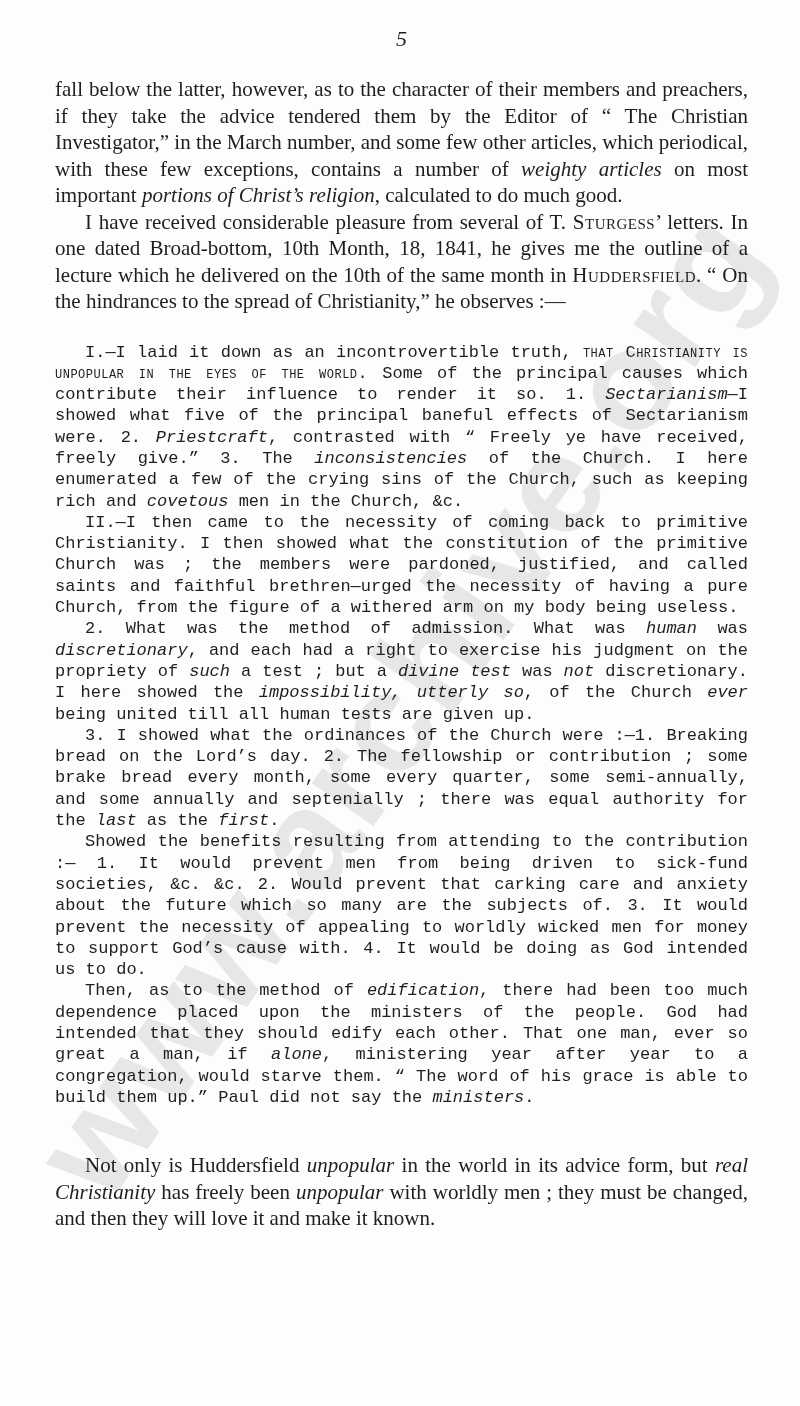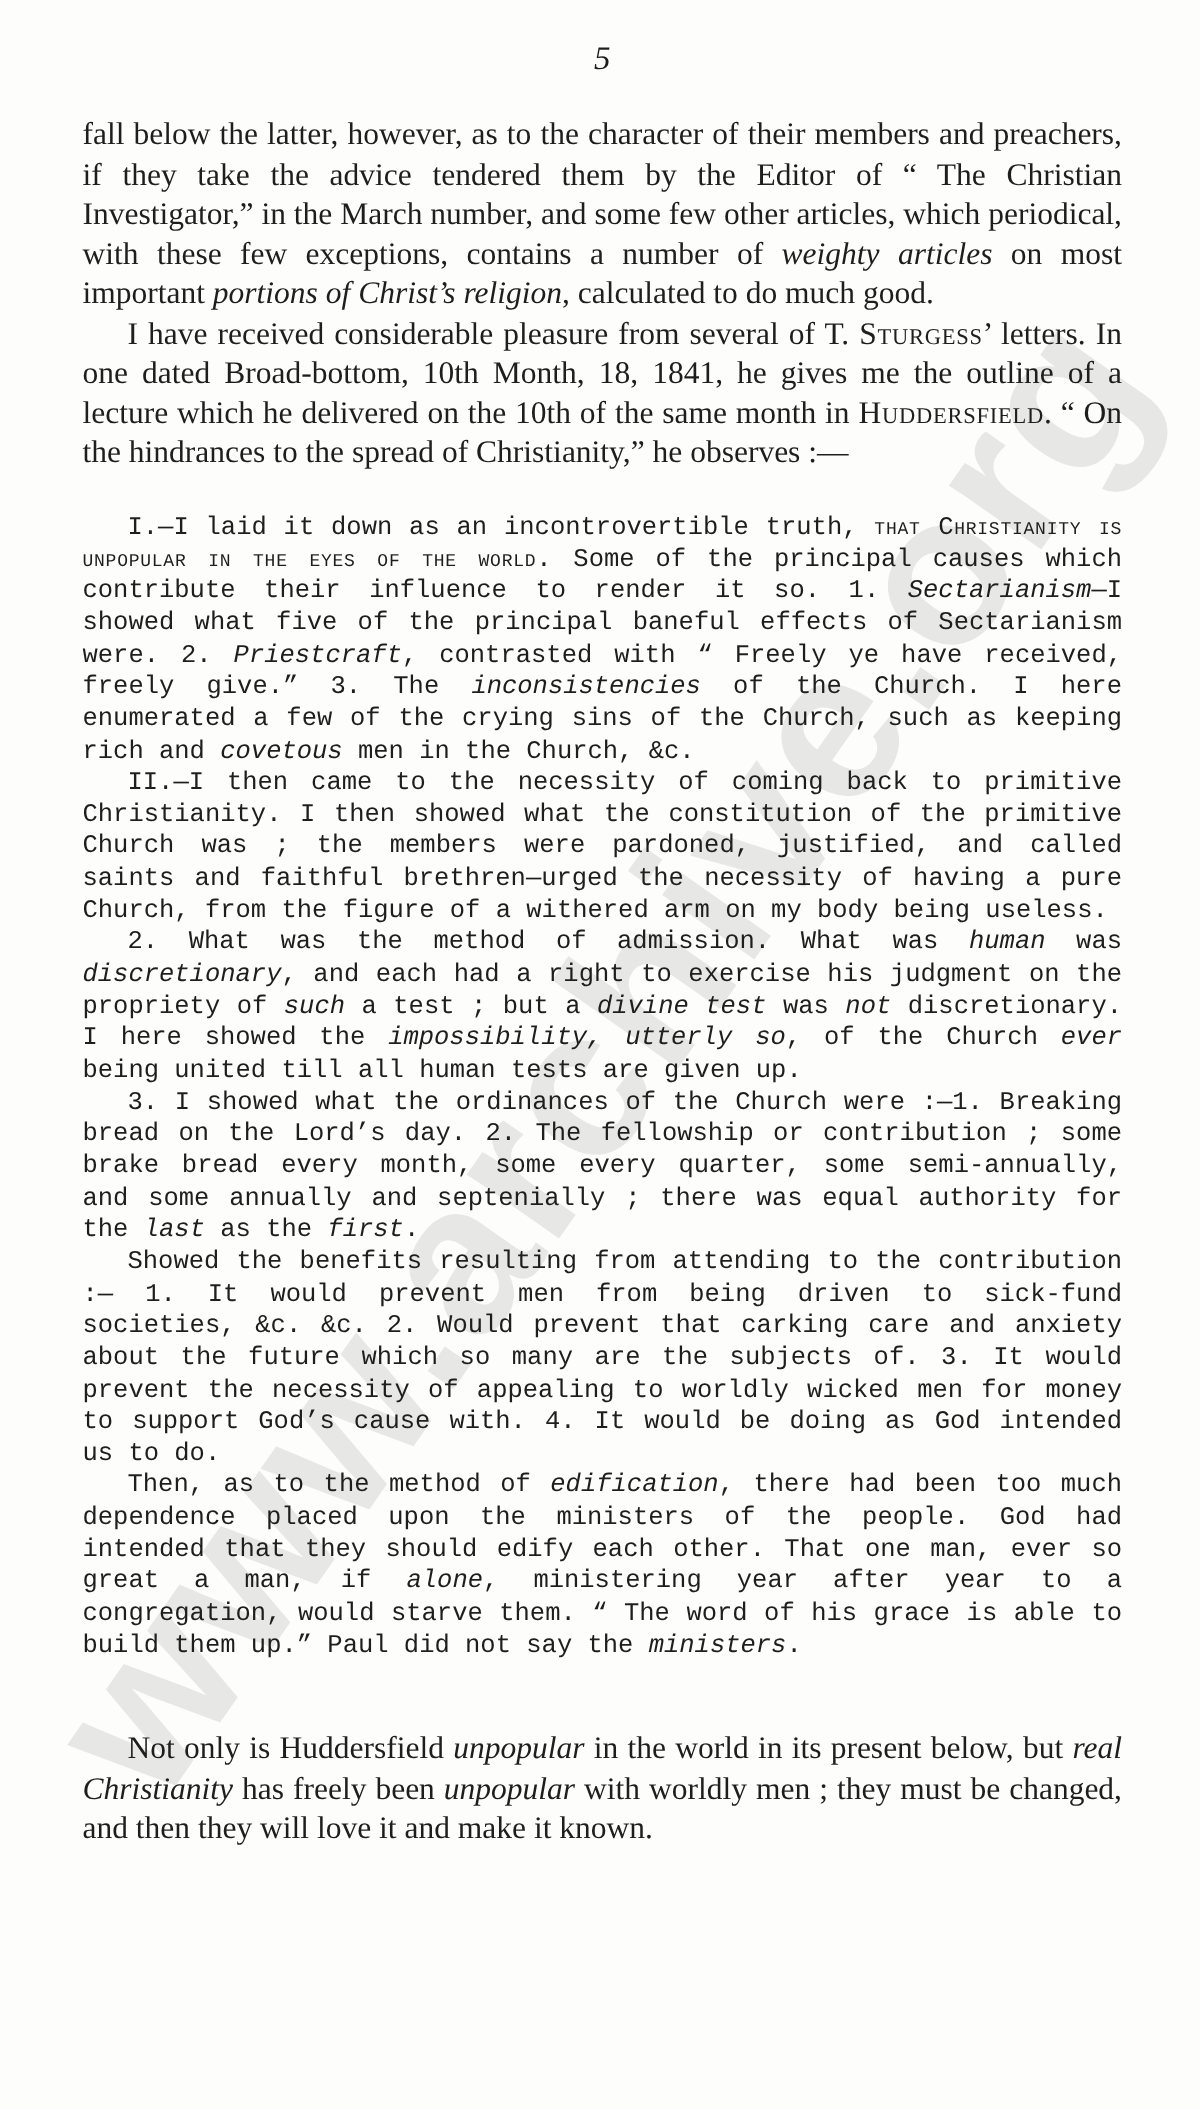--- a/index.html
+++ b/index.html
@@ -64,16 +64,16 @@
     <section class="quote-text">
         <p class="para indent"><span>I.—I laid it down as an incontrovertible truth, </span><span class="sc">that Christianity is unpopular in the eyes of the world.</span><span>  Some of the principal causes which contribute their influence to render it so.  1. </span><span class="i">Sectarianism</span><span>—I showed what five of the principal baneful effects of Sectarianism were. 2. </span><span class="i">Priestcraft</span><span>, contrasted with “ Freely ye have received, freely give.” 3. The </span><span class="i">inconsistencies</span><span> of the Church.  I here enumerated a few of the crying sins of the Church, such as keeping rich and </span><span class="i">covetous</span><span> men in the Church, &amp;c.</span></p>
         <p class="para indent"><span>II.—I then came to the necessity of coming back to primitive Christianity.  I then showed what the constitution of the primitive Church was ; the members were pardoned, justified, and called saints and faithful brethren—urged the necessity of having a pure Church, from the figure of a withered arm on my body being useless.</span></p>
         <p class="para indent"><span>2. What was the method of admission.   What was </span><span class="i">human</span><span> was </span><span class="i">discretionary</span><span>, and each had a right to exercise his judgment on the propriety of </span><span class="i">such</span><span> a test ; but a </span><span class="i">divine test</span><span> was </span><span class="i">not</span><span> discretionary.   I here showed the </span><span class="i">impossibility, utterly so</span><span>, of the Church </span><span class="i">ever</span><span> being united till all human tests are given up.</span></p>
         <p class="para indent"><span>3. I showed what the ordinances of the Church were :—1. Breaking bread on the Lord’s day.  2. The fellowship or contribution ; some brake bread every month, some every quarter, some semi-annually, and some annually and septenially ; there was equal authority for the </span><span class="i">last</span><span> as the </span><span class="i">first</span><span>.</span></p>
         <p class="para indent"><span>Showed the benefits resulting from attending to the contribution :— 1. It would prevent men from being driven to sick-fund societies, &amp;c. &amp;c. 2. Would prevent that carking care and anxiety about the future which so many are the subjects of.  3. It would prevent the necessity of appealing to worldly wicked men for money to support God’s cause with.  4. It would be doing as God intended us to do.</span></p>
         <p class="para indent"><span>Then, as to the method of </span><span class="i">edification</span><span>, there had been too much dependence placed upon the ministers of the people.  God had intended that they should edify each other.  That one man, ever so great a man, if </span><span class="i">alone</span><span>, ministering year after year to a congregation, would starve them. “ The word of his grace is able to build them up.”   Paul did not say the </span><span class="i">ministers</span><span>.</span></p>
       </section>
 
     <section class="main-text closing">
-        <p class="para indent"><span>Not only is Huddersfield </span><span class="i">unpopular</span><span> in the world in its present below, but </span><span class="i">real Christianity</span><span> has freely been </span><span class="i">unpopular</span><span> with worldly men ; they must be changed, and then they will love it and make it known.</span></p>
+        <p class="para indent"><span>Not only is Huddersfield </span><span class="i">unpopular</span><span> in the world in its advice form, but </span><span class="i">real Christianity</span><span> has freely been </span><span class="i">unpopular</span><span> with worldly men ; they must be changed, and then they will love it and make it known.</span></p>
       </section>
   </div>
 </div>
 
 </body></html>

